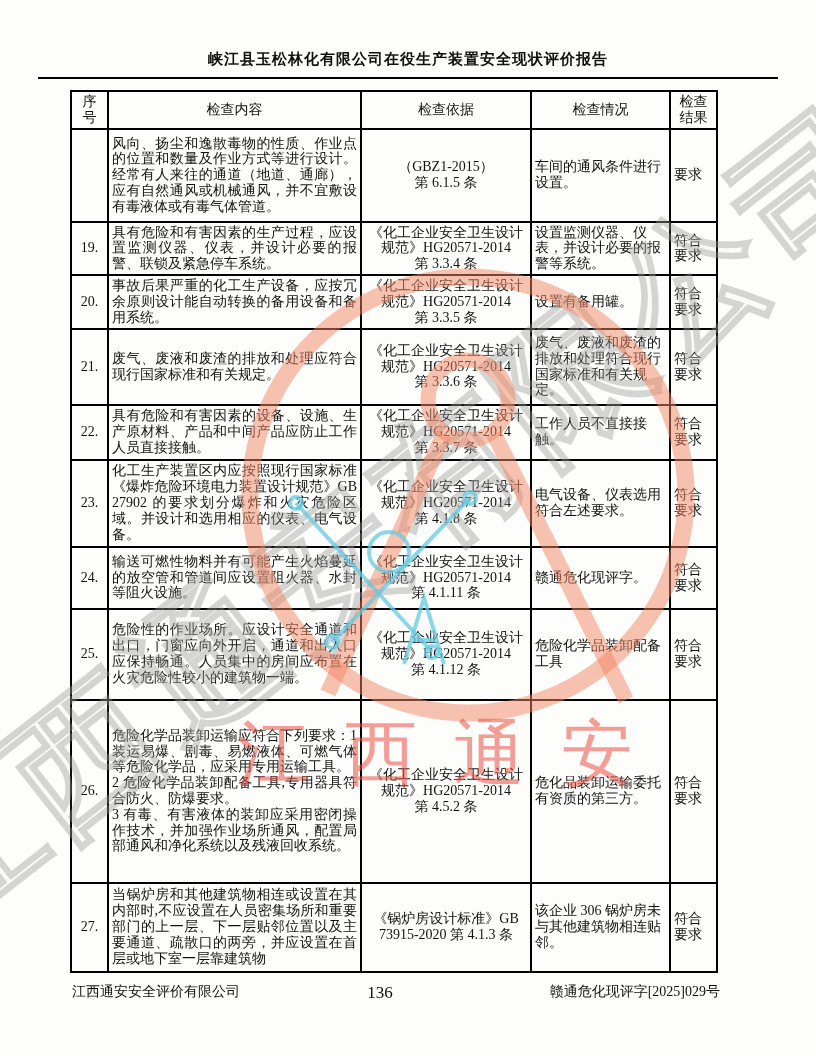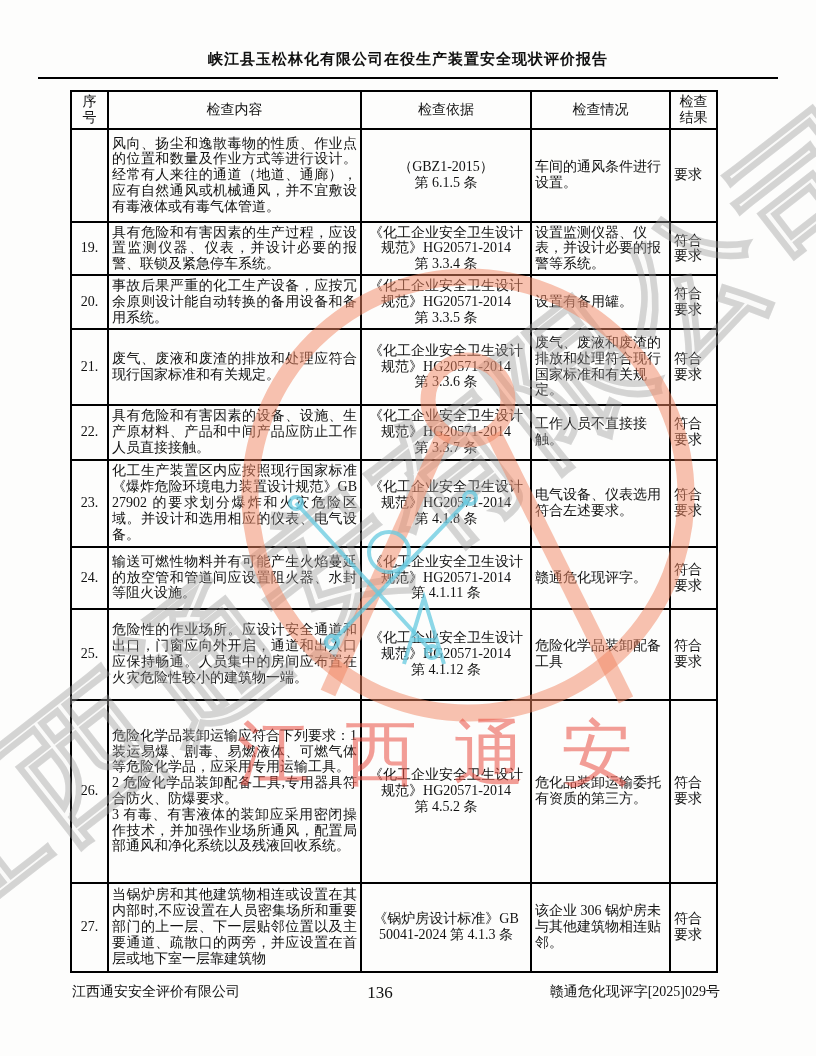--- a/index.html
+++ b/index.html
@@ -177,21 +177,21 @@
 2 危险化学品装卸配备工具,专用器具符合防火、防爆要求。
 3 有毒、有害液体的装卸应采用密闭操作技术，并加强作业场所通风，配置局部通风和净化系统以及残液回收系统。</td>
       <td class="cell-basis">《化工企业安全卫生设计规范》HG20571-2014
 第 4.5.2 条</td>
       <td class="cell-situation">危化品装卸运输委托有资质的第三方。</td>
       <td class="cell-result">符合要求</td>
     </tr>
         <tr style="height: 89px;">
       <td class="cell-no">27.</td>
       <td class="cell-content">当锅炉房和其他建筑物相连或设置在其内部时,不应设置在人员密集场所和重要部门的上一层、下一层贴邻位置以及主要通道、疏散口的两旁，并应设置在首层或地下室一层靠建筑物</td>
-      <td class="cell-basis">《锅炉房设计标准》GB 50041-2024 第 4.1.3 条</td>
+      <td class="cell-basis">《锅炉房设计标准》GB 73915-2020 第 4.1.3 条</td>
       <td class="cell-situation">该企业 306 锅炉房未与其他建筑物相连贴邻。</td>
       <td class="cell-result">符合要求</td>
     </tr>
       </tbody>
   </table>
 
   <div class="wm wm-gray-text">江西通安有限公司</div>
 
   <svg class="wm wm-svg" width="816" height="1056" viewBox="0 0 816 1056">
 

